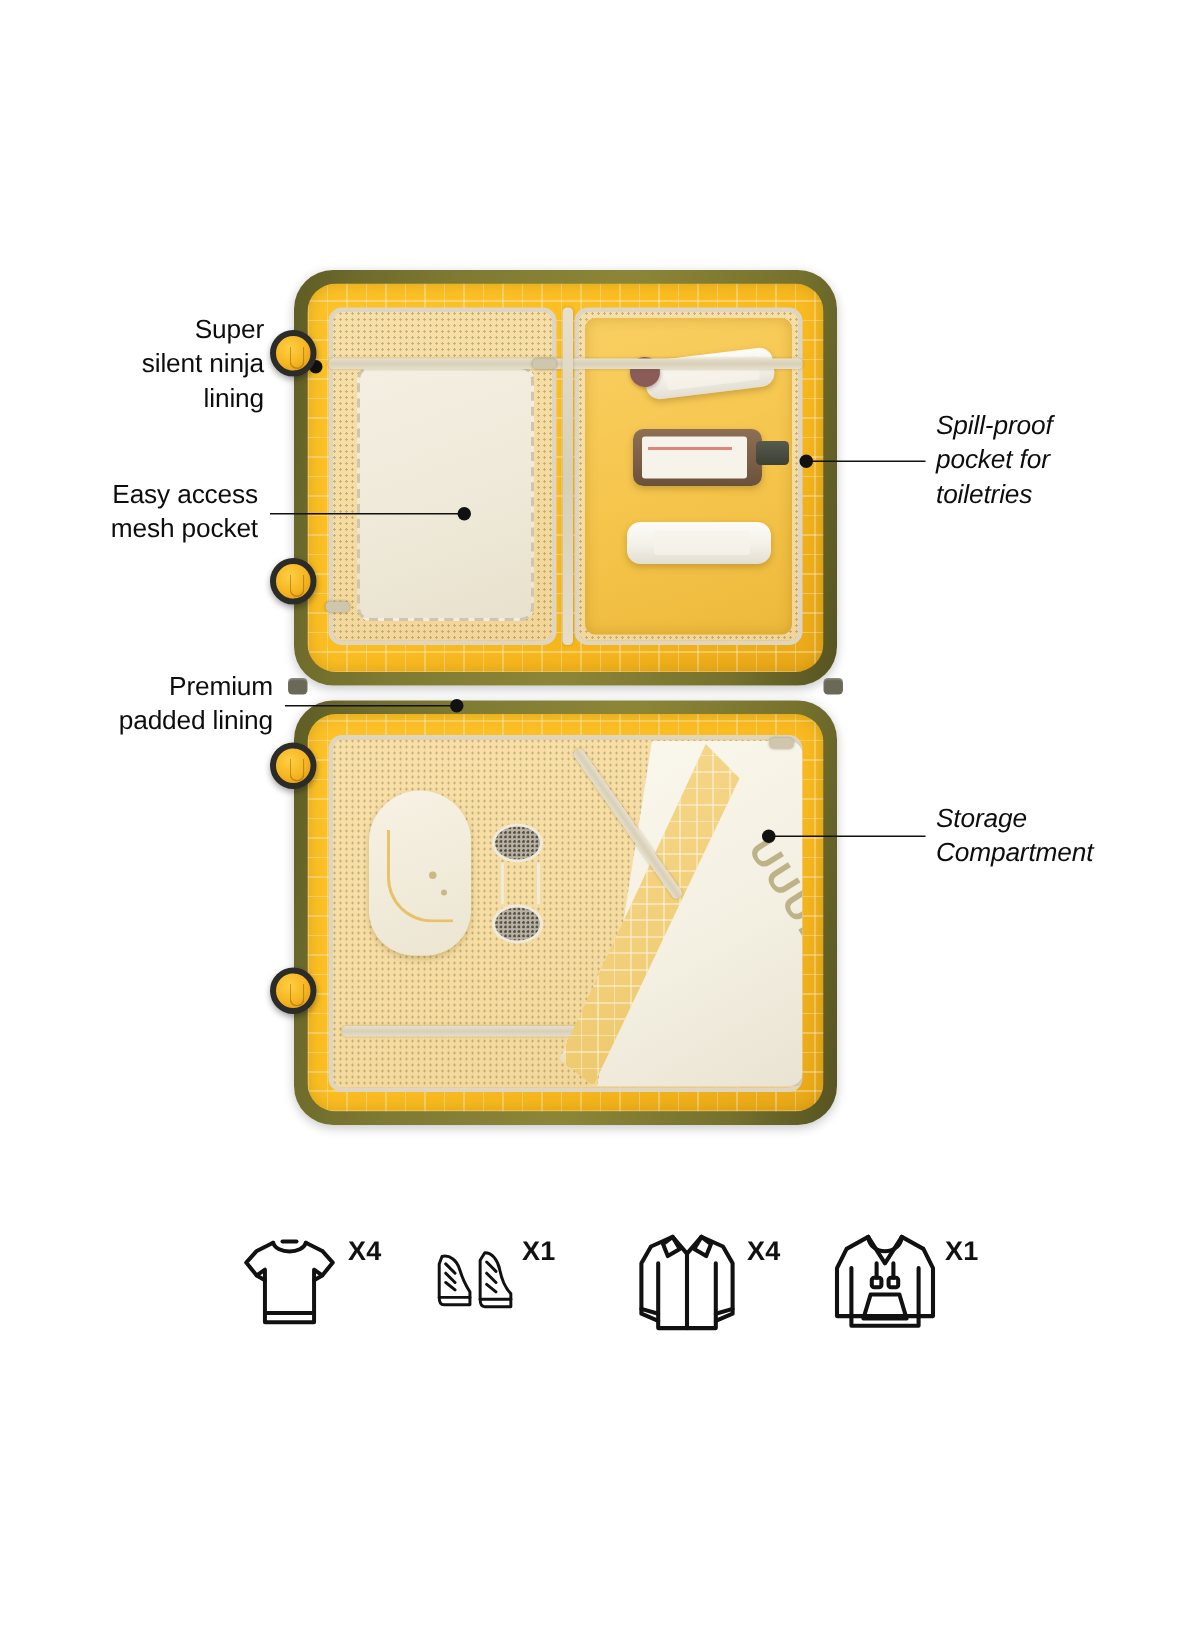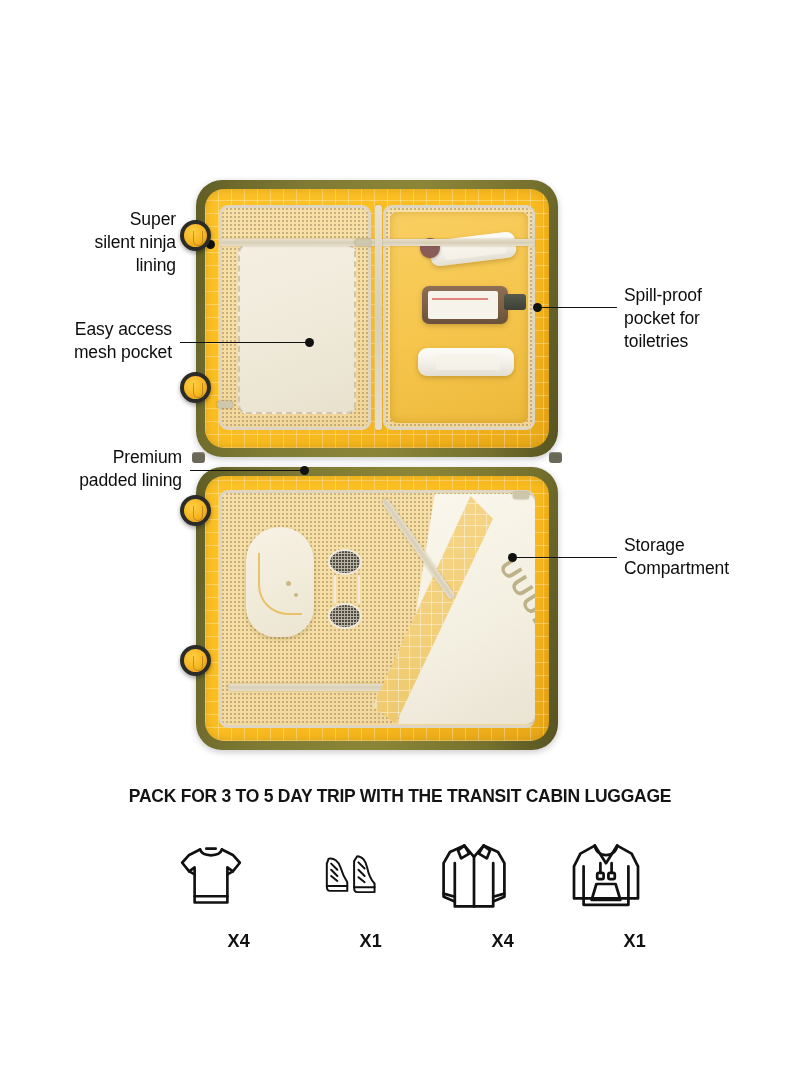--- a/index.html
+++ b/index.html
@@ -239,22 +239,22 @@
   #pack-items {
     margin-top: 26px;
     display: flex;
     justify-content: center;
     align-items: flex-end;
     gap: 36px;
   }
   .pack-item {
     width: 96px;
     display: flex;
-    flex-direction: column;
-    align-items: flex-end;
+    flex-direction: row;
+    align-items: flex-start;
   }
   .pack-icon {
     height: 86px;
     display: flex;
     align-items: center;
     justify-content: center;
   }
   .pack-qty {
     margin-top: 12px;
     font-size: 18px;
@@ -360,34 +360,33 @@
 <div class="callout left" style="left:42px; top:318px; width:130px;">Easy access
 mesh pocket</div>
 <div class="leader" style="left:180px; top:342px; width:130px;"></div>
 <div class="leader-dot" style="left:305px; top:338px;"></div>
 
 <div class="callout left" style="left:42px; top:446px; width:140px;">Premium
 padded lining</div>
 <div class="leader" style="left:190px; top:470px; width:115px;"></div>
 <div class="leader-dot" style="left:300px; top:466px;"></div>
 
-<div class="callout right" style="left:624px; top:284px; width:150px;">Spill-proof
+<div class="callout right" style="left:624px; top:272px; width:150px;font-style:italic;">Spill-proof
 pocket for
 toiletries</div>
 <div class="leader" style="left:537px; top:307px; width:80px;"></div>
 <div class="leader-dot" style="left:533px; top:303px;"></div>
 
-<div class="callout right" style="left:624px; top:534px; width:170px;">Storage
+<div class="callout right" style="left:624px; top:534px; width:170px;font-style:italic;">Storage
 Compartment</div>
 <div class="leader" style="left:512px; top:557px; width:105px;"></div>
 <div class="leader-dot" style="left:508px; top:553px;"></div>
 
 <div id="pack-section">
 
-  <div id="pack-heading">PACK FOR 3 TO 5 DAY TRIP WITH THE TRANSIT CABIN LUGGAGE</div>
 
   <div id="pack-items">
 
     <div class="pack-item">
       <div class="pack-icon">
         <svg width="78" height="78" viewBox="0 0 100 100" fill="none" stroke="#111" stroke-width="3.4" stroke-linejoin="round" stroke-linecap="round">
           <path d="M36 16 L22 23 L13 33 L22 44 L29 39 L29 84 L71 84 L71 39 L78 44 L87 33 L78 23 L64 16"></path>
           <path d="M36 16 C39 26, 61 26, 64 16"></path>
           <path d="M44 15 L56 15"></path>
           <path d="M29 76 L71 76"></path>

